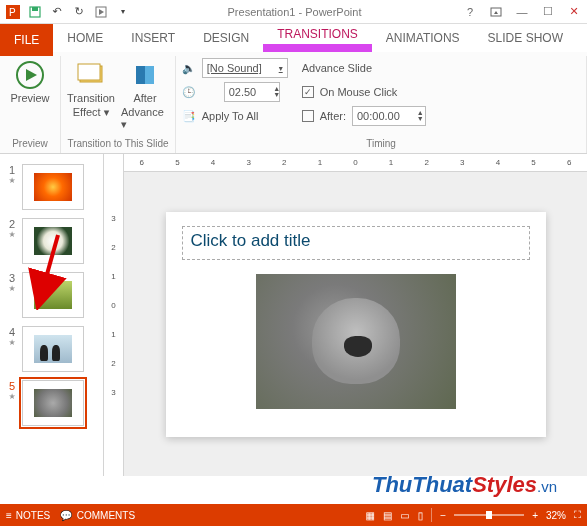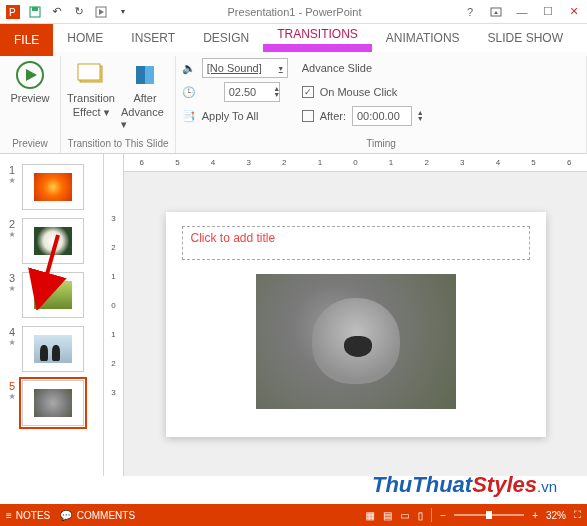--- a/index.html
+++ b/index.html
@@ -42,21 +42,21 @@
 .sn.sel { color: #dc3c00; }
 .thumb { width: 62px; height: 46px; border: 1px solid #ccc; background: #fff; display: flex; align-items: center; justify-content: center; padding: 3px; }
 .thumb.sel { outline: 2px solid #dc3c00; outline-offset: 1px; }
 .thumb-img { width: 38px; height: 28px; }
 
 .editor { flex: 1; position: relative; display:flex; }
 .vruler { width: 20px; background: #fff; border-right: 1px solid #d4d4d4; display: flex; flex-direction: column; align-items: center; font-size: 8px; color: #666; padding-top: 60px; gap: 20px; }
 .hruler { position: absolute; top: 0; left: 20px; right: 0; height: 18px; background: #fff; border-bottom: 1px solid #d4d4d4; display: flex; align-items: center; font-size: 8px; color: #666; justify-content: space-around; }
 .slidearea { flex:1; display:flex; align-items:center; justify-content:center; padding: 22px 10px 4px; }
 .slide { background: #fff; width: 380px; height: 225px; box-shadow: 0 2px 8px rgba(0,0,0,0.2); position: relative; }
-.title-ph { position: absolute; top: 14px; left: 16px; right: 16px; height: 34px; border: 1px dashed #aaa; padding: 4px 8px; font-size: 12px; color: #ef4444; }
+.title-ph { position: absolute; top: 14px; left: 16px; right: 16px; height: 34px; border: 1px dashed #aaa; padding: 4px 8px; font-size: 17px; color: #0c4a6e; }
 .content-img { position: absolute; top: 62px; left: 90px; width: 200px; height: 135px; }
 
 
 .watermark { position: absolute; bottom: 28px; right: 30px; font-size: 22px; font-weight: bold; font-style: italic; }
 .watermark .b { color: #1a5fb0; margin-left: 32px; }
 .watermark .r { color: #d01f1f; }
 .watermark .suf { font-size: 15px; font-weight: normal; font-style: normal; color: #1a5fb0; }
 
 
 .statusbar { position: absolute; bottom: 0; left: 0; right: 0; height: 22px; background: #dc3c00; color: #fff; display: flex; align-items: center; font-size: 10px; padding: 0 6px; gap: 10px; }
@@ -198,21 +198,21 @@
       </div>
       <div class="timing-grid">
         <div class="timing-row">Advance Slide</div>
         <div class="timing-row">
           <span class="chk">✓</span>
           <span>On Mouse Click</span>
         </div>
         <div class="timing-row">
           <span class="chk"></span>
           <span>After:</span>
-          <div class="spin" style="width:60px;">
+          <div class="spin" style="width:74px;">
             <span>00:00.00</span>
             <span style="font-size:7px;line-height:6px;">▲<br>▼</span>
           </div>
         </div>
       </div>
     </div>
     <div class="group-label">Timing</div>
   </div>
 </div>
 

